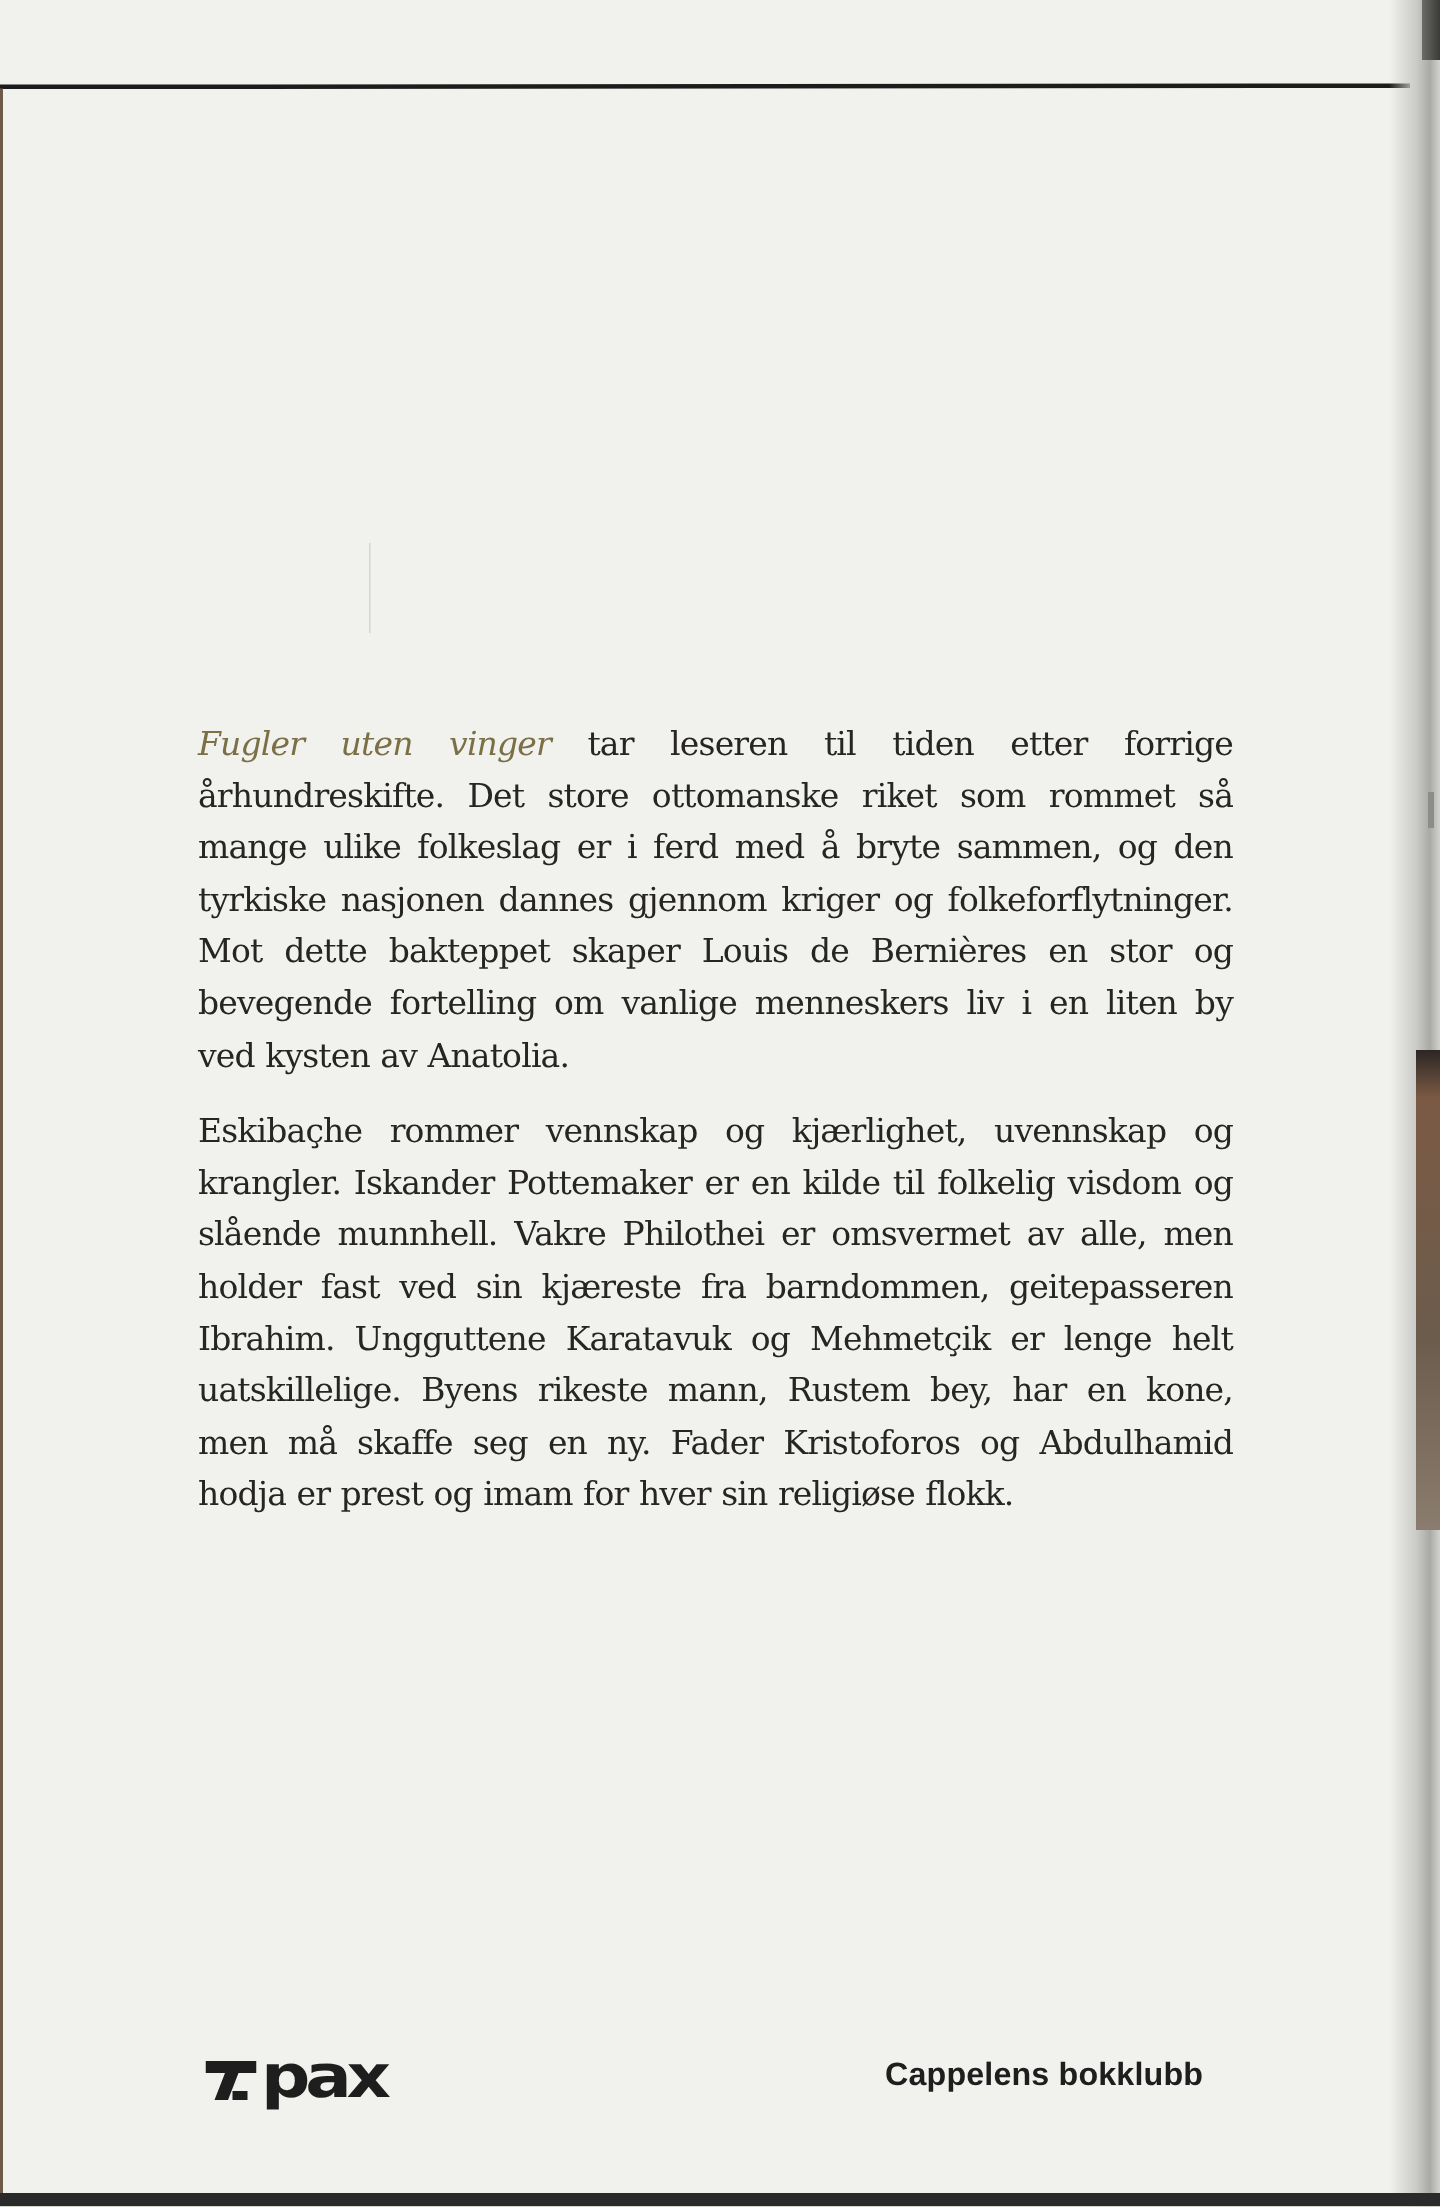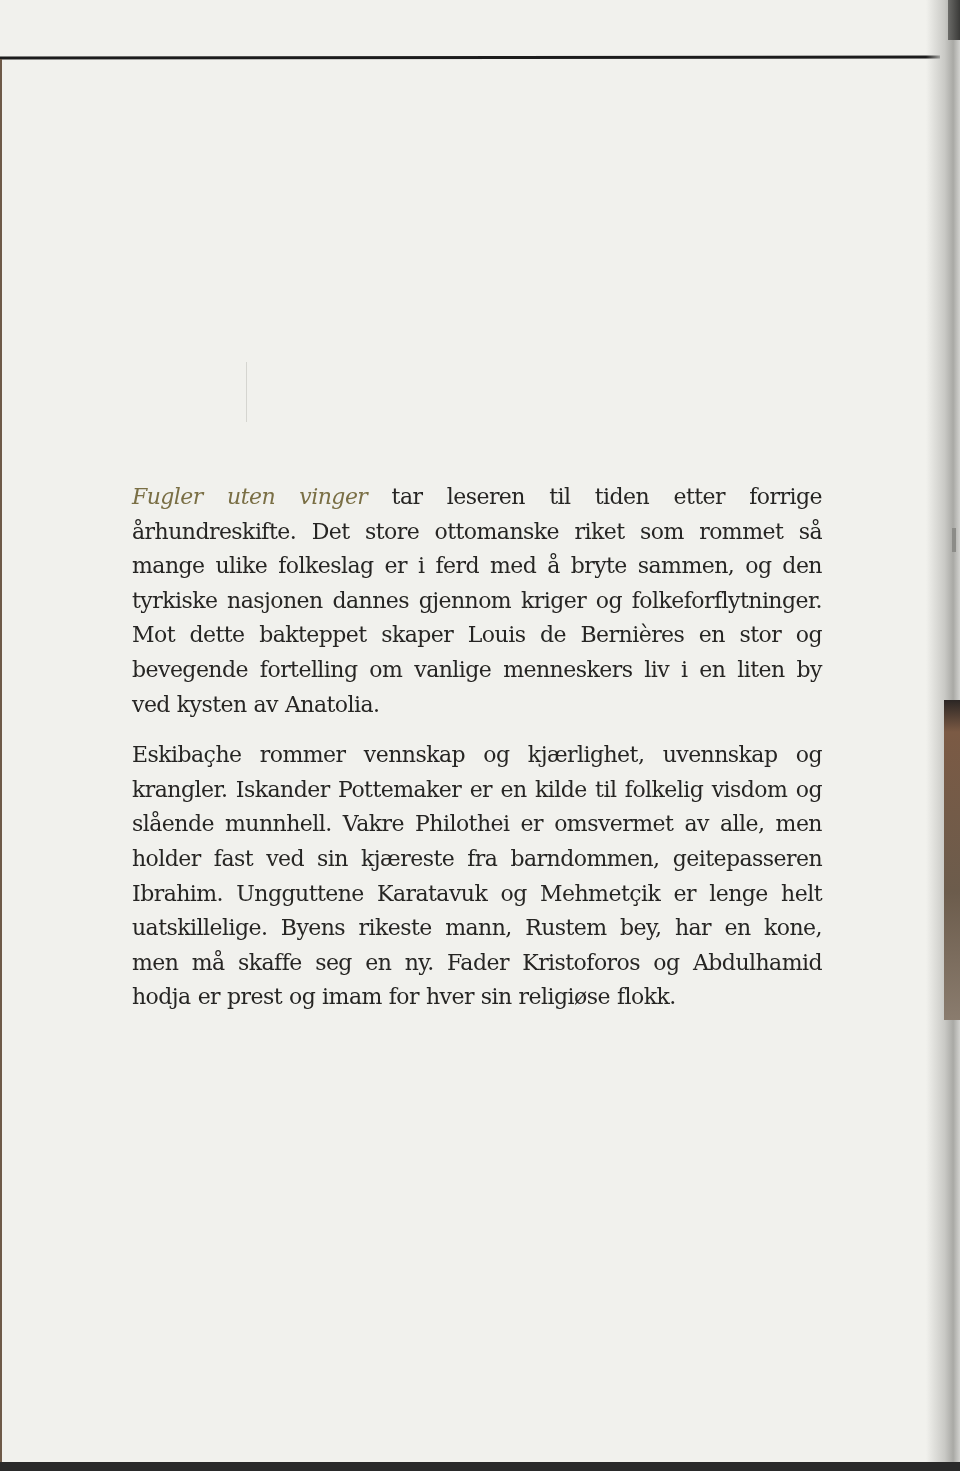--- a/index.html
+++ b/index.html
@@ -158,19 +158,31 @@
 <div class="page">
   <div class="top-rule"></div>
   <div class="left-edge"></div>
   <div class="crease"></div>
 
   <div class="blurb">
     <p><span class="title">Fugler uten vinger</span><span> tar leseren til tiden etter forrige århundreskifte. Det store ottomanske riket som rommet så mange ulike folkeslag er i ferd med å bryte sammen, og den tyrkiske nasjonen dannes gjennom kriger og folkeforflytninger. Mot dette bakteppet skaper Louis de Bernières en stor og bevegende fortelling om vanlige menneskers liv i en liten by ved kysten av Anatolia.</span></p>
     <p>Eskibaçhe rommer vennskap og kjærlighet, uvennskap og krangler. Iskander Pottemaker er en kilde til folkelig visdom og slående munnhell. Vakre Philothei er omsvermet av alle, men holder fast ved sin kjæreste fra barndommen, geitepasseren Ibrahim. Unggut­tene Karatavuk og Mehmetçik er lenge helt uatskillelige. Byens rikeste mann, Rustem bey, har en kone, men må skaffe seg en ny. Fader Kristoforos og Abdulhamid hodja er prest og imam for hver sin religiøse flokk.</p>
   </div>
 
+  <div class="footer">
+    <div class="logo-pax">
+      <span class="mark">
+        <svg viewBox="0 0 34 30" xmlns="http://www.w3.org/2000/svg">
+          <polygon points="0,2 34,2 34,10 22,10 15,28 6,28 13,10 0,10" fill="#1e1e1e"></polygon>
+          <rect x="18" y="22" width="10" height="6" fill="#1e1e1e"></rect>
+        </svg>
+      </span>
+      <span class="word">pax</span>
+    </div>
+    <div class="publisher">Cappelens bokklubb</div>
+  </div>
 
   <div class="right-shade"></div>
   <div class="right-edge-top"></div>
   <div class="right-mark"></div>
   <div class="right-strip-brown"></div>
   <div class="bottom-border"></div>
 </div>
 
 </body></html>

